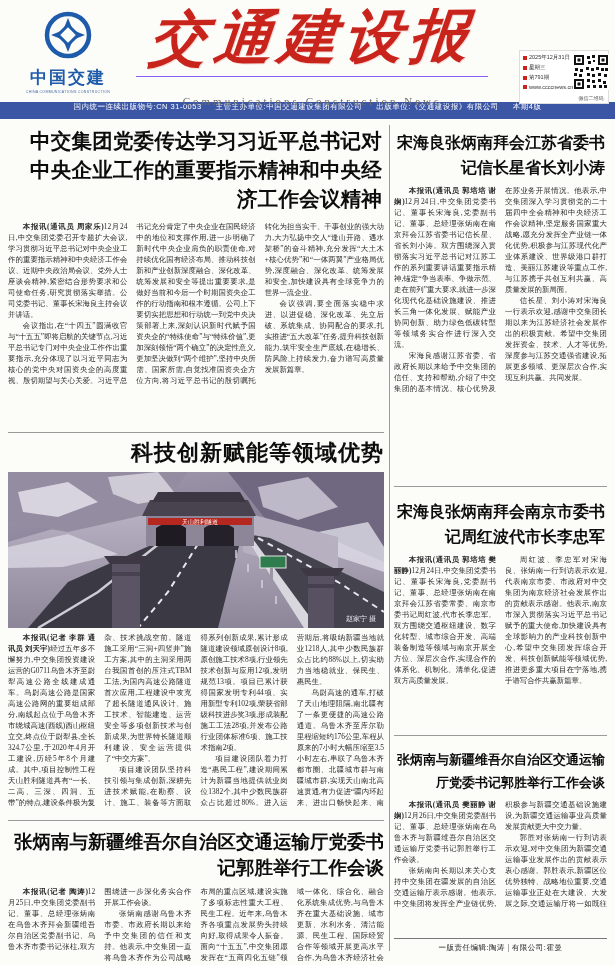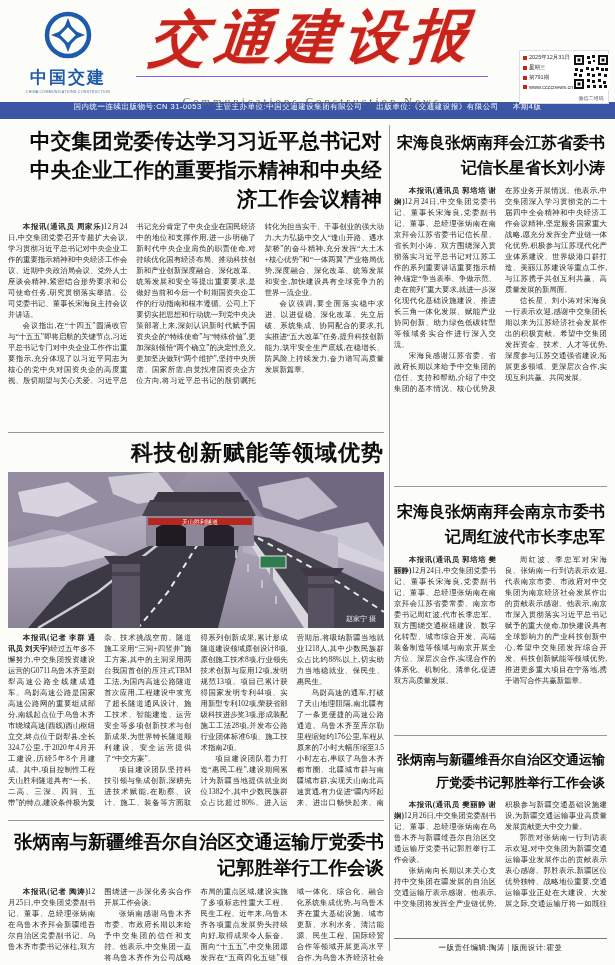--- a/index.html
+++ b/index.html
@@ -292,17 +292,17 @@
 
       <article>
         <h2 class="hl hl-side" style="font-size:13px;line-height:23px">张炳南与新疆维吾尔自治区交通运输厅党委书记郭胜举行工作会谈</h2>
         <div class="art-body cols-2 gs-body">
             <p><b>本报讯(通讯员 樊丽静 谢娴)</b>12月26日,中交集团党委副书记、董事、总经理张炳南在乌鲁木齐与新疆维吾尔自治区交通运输厅党委书记郭胜举行工作会谈。</p>
             <p>张炳南向长期以来关心支持中交集团在疆发展的自治区交通运输厅表示感谢。他表示,中交集团将发挥全产业链优势,积极参与新疆交通基础设施建设,为新疆交通运输事业高质量发展贡献更大中交力量。</p>
             <p>郭胜对张炳南一行到访表示欢迎,对中交集团为新疆交通运输事业发展作出的贡献表示衷心感谢。郭胜表示,新疆区位优势独特、战略地位重要,交通运输事业正处在大建设、大发展之际,交通运输厅将一如既往支持中交集团在疆发展,希望双方深化合作,共同谱写新疆交通高质量发展新篇章。</p>
           </div>
       </article>
 
-      <div class="page-footer">一版责任编辑:陶涛 | 版面设计:霍曼</div>
+      <div class="page-footer">一版责任编辑:陶涛 | 有限公司:霍曼</div>
 
     </section>
   </main>
 </div>
 
 </body></html>

